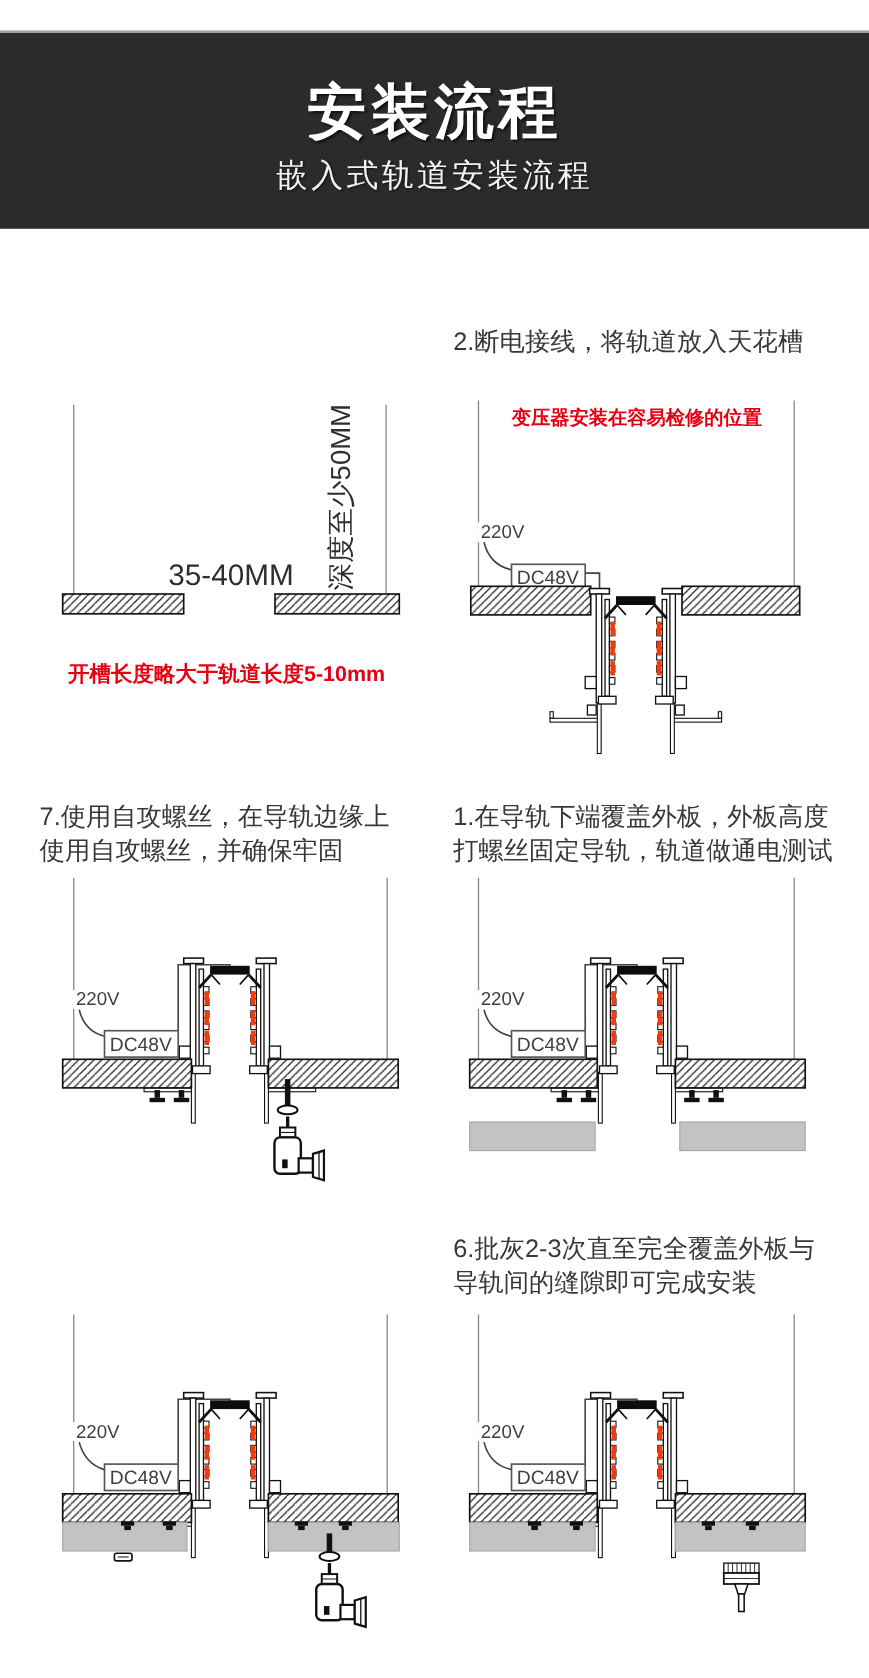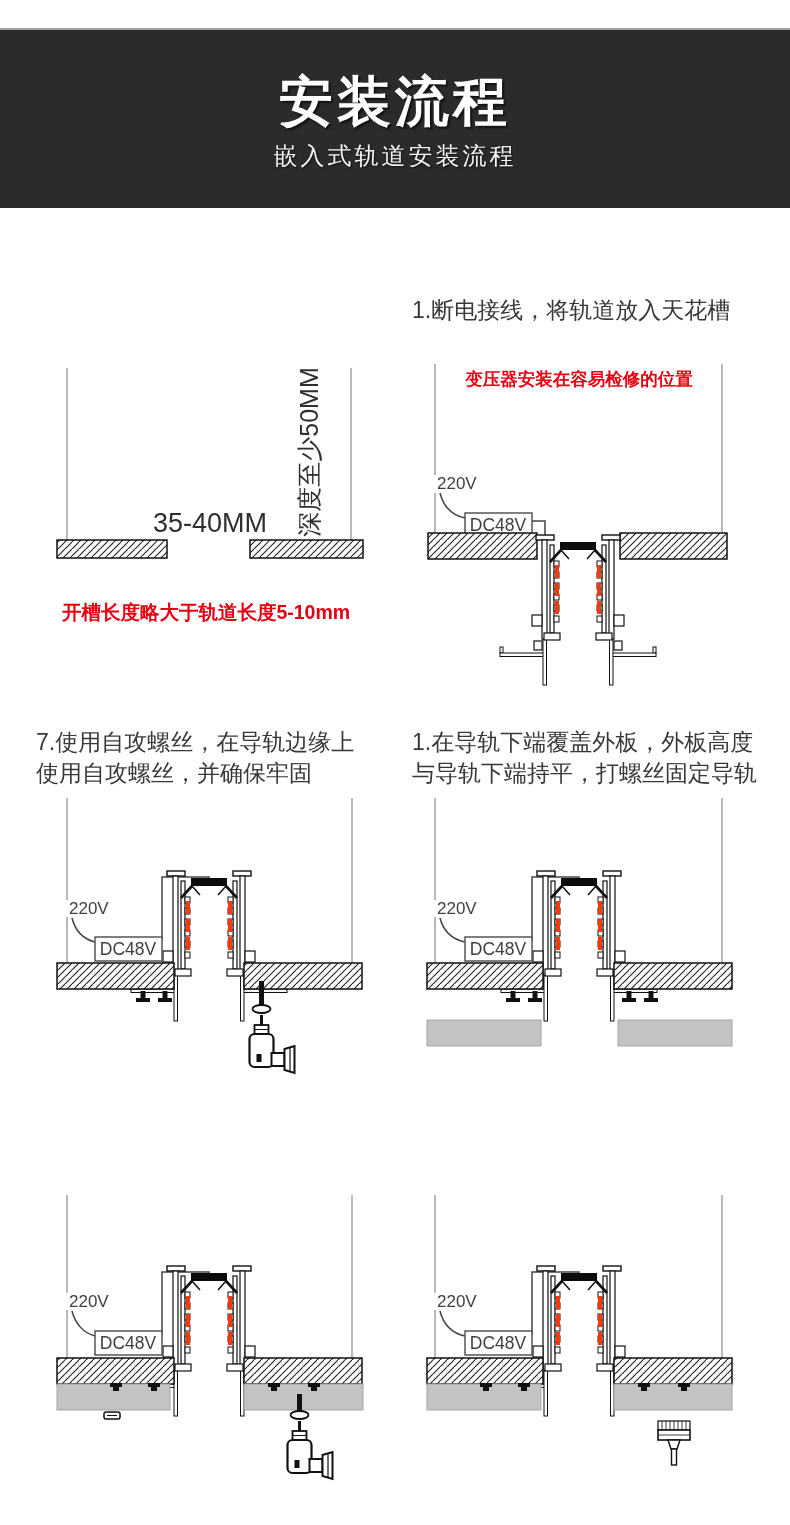--- a/index.html
+++ b/index.html
@@ -5,21 +5,21 @@
   html,body{margin:0;padding:0;background:#ffffff;}
   #page{position:relative;width:790px;height:1525px;background:#ffffff;overflow:hidden;
         font-family:"Liberation Sans","DejaVu Sans",sans-serif;}
   
   #banner{position:absolute;left:0;top:28px;width:790px;height:178px;background:#2b2b2b;
           border-top:2px solid #a0a0a0;}
   #banner .title{position:absolute;left:0;top:36px;width:100%;text-align:center;
           color:#ffffff;font-size:54px;font-weight:bold;letter-spacing:4px;
           text-shadow:2px 2px 2px rgba(0,0,0,.6);}
   #banner .subtitle{position:absolute;left:0;top:110px;width:100%;text-align:center;
-          color:#f2f2f2;font-size:24px;letter-spacing:3px;
+          color:#f2f2f2;font-size:29px;letter-spacing:3px;
           text-shadow:1px 1px 2px rgba(0,0,0,.6);}
   .step-title{position:absolute;color:#383838;font-size:23px;line-height:31px;white-space:nowrap;}
   .dg{position:absolute;}
   svg text{font-family:"Liberation Sans","DejaVu Sans",sans-serif;}
 </style>
 </head>
 <body>
 
 <div id="page">
 
@@ -107,29 +107,33 @@
       </g>
     </defs>
   </svg>
 
   <div id="banner">
     <div class="title">安装流程</div>
     <div class="subtitle">嵌入式轨道安装流程</div>
   </div>
 
   <div class="step-title" style="left:412px;top:295px;">
-    <div>1.断电接线，将轨道放入天花槽</div>
+    <div>2.断电接线，将轨道放入天花槽</div>
   </div>
   <div class="step-title" style="left:36px;top:727px;">
     <div>7.使用自攻螺丝，在导轨边缘上</div>
     <div>使用自攻螺丝，并确保牢固</div>
   </div>
   <div class="step-title" style="left:412px;top:727px;">
     <div>1.在导轨下端覆盖外板，外板高度</div>
-    <div>与导轨下端持平，打螺丝固定导轨</div>
+    <div>打螺丝固定导轨，轨道做通电测试</div>
+  </div>
+  <div class="step-title" style="left:412px;top:1120px;">
+    <div>6.批灰2-3次直至完全覆盖外板与</div>
+    <div>导轨间的缝隙即可完成安装</div>
   </div>
 
   <svg class="dg" style="left:30px;top:360px;" width="340" height="280" viewBox="0 0 340 280">
     <line x1="37" y1="8" x2="37" y2="180" stroke="#8a8a8a" stroke-width="1.2"></line>
     <line x1="321" y1="8" x2="321" y2="180" stroke="#8a8a8a" stroke-width="1.2"></line>
     <text transform="translate(288 92) rotate(-90)" text-anchor="middle" font-size="25" fill="#2e2e2e">深度至少50MM</text>
     <text x="180" y="172" text-anchor="middle" font-size="27" fill="#2e2e2e">35-40MM</text>
     <rect x="27" y="180" width="110" height="18" fill="url(#hatch)" stroke="#111" stroke-width="1.5"></rect>
     <rect x="220" y="180" width="113" height="18" fill="url(#hatch)" stroke="#111" stroke-width="1.5"></rect>
     <text x="176" y="259" text-anchor="middle" font-size="19.5" font-weight="bold" fill="#e60012">开槽长度略大于轨道长度5-10mm</text>

